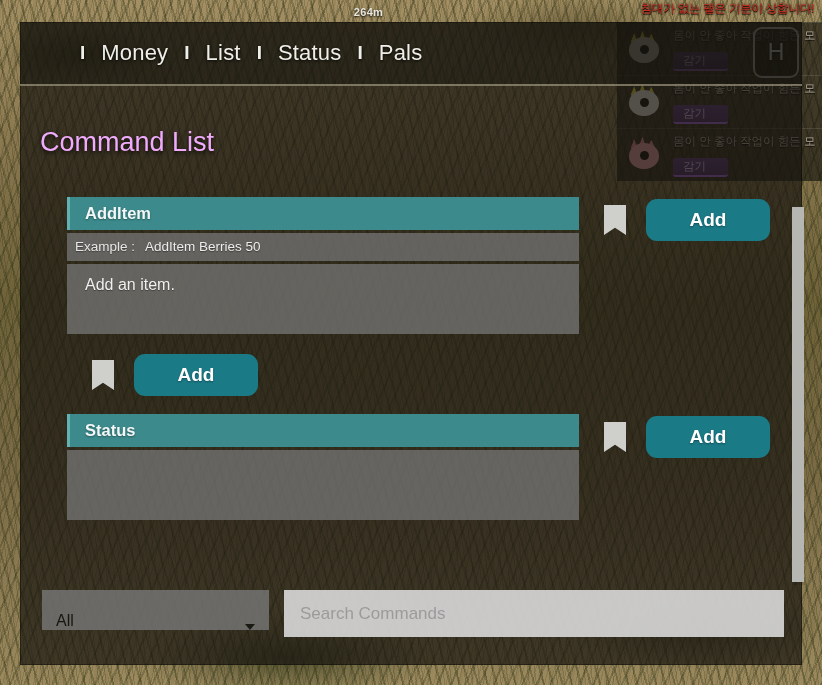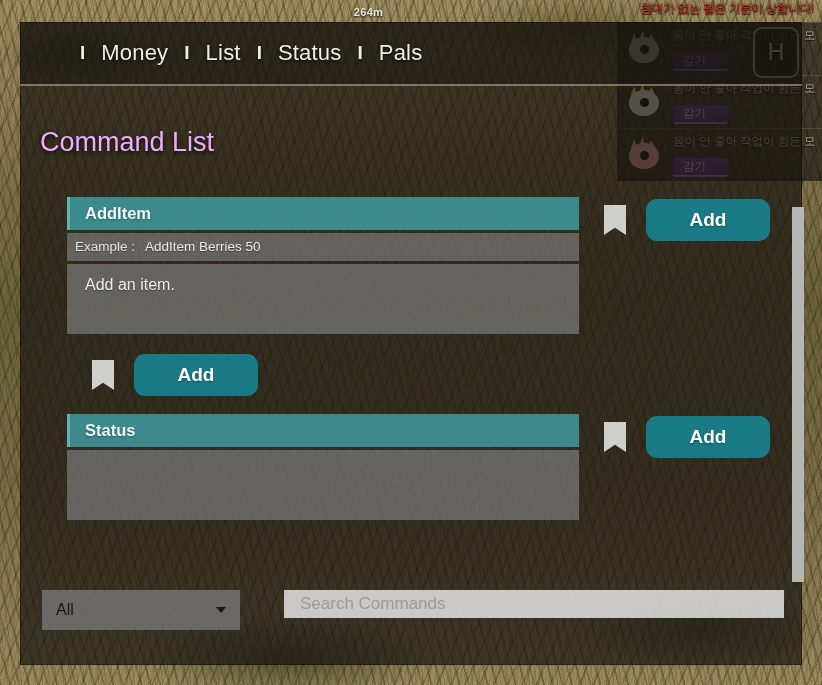--- a/index.html
+++ b/index.html
@@ -299,44 +299,44 @@
     height: 375px;
     background: #b6b6b2;
     cursor: pointer;
   }
 
   
   .filter-select {
     position: absolute;
     left: 22px;
     top: 568px;
-    width: 198px;
+    width: 227px;
     height: 40px;
     background: rgba(118,118,118,.82);
     color: #17170f;
     font-size: 16px;
     display: flex;
-    align-items: center;
+    align-items: flex-end;
     padding: 0 14px;
     box-sizing: border-box;
     cursor: pointer;
   }
   .filter-select .caret {
     margin-left: auto;
     width: 0; height: 0;
     border-left: 5px solid transparent;
     border-right: 5px solid transparent;
     border-top: 6px solid #1a1a12;
   }
   .search-box {
     position: absolute;
     left: 264px;
     top: 568px;
     width: 500px;
-    height: 28px;
+    height: 47px;
     background: rgba(222,222,222,.88);
     box-sizing: border-box;
     display: flex;
     align-items: center;
     padding: 0 16px;
   }
   .search-box input {
     all: unset;
     width: 100%;
     font-family: "Liberation Sans", sans-serif;

